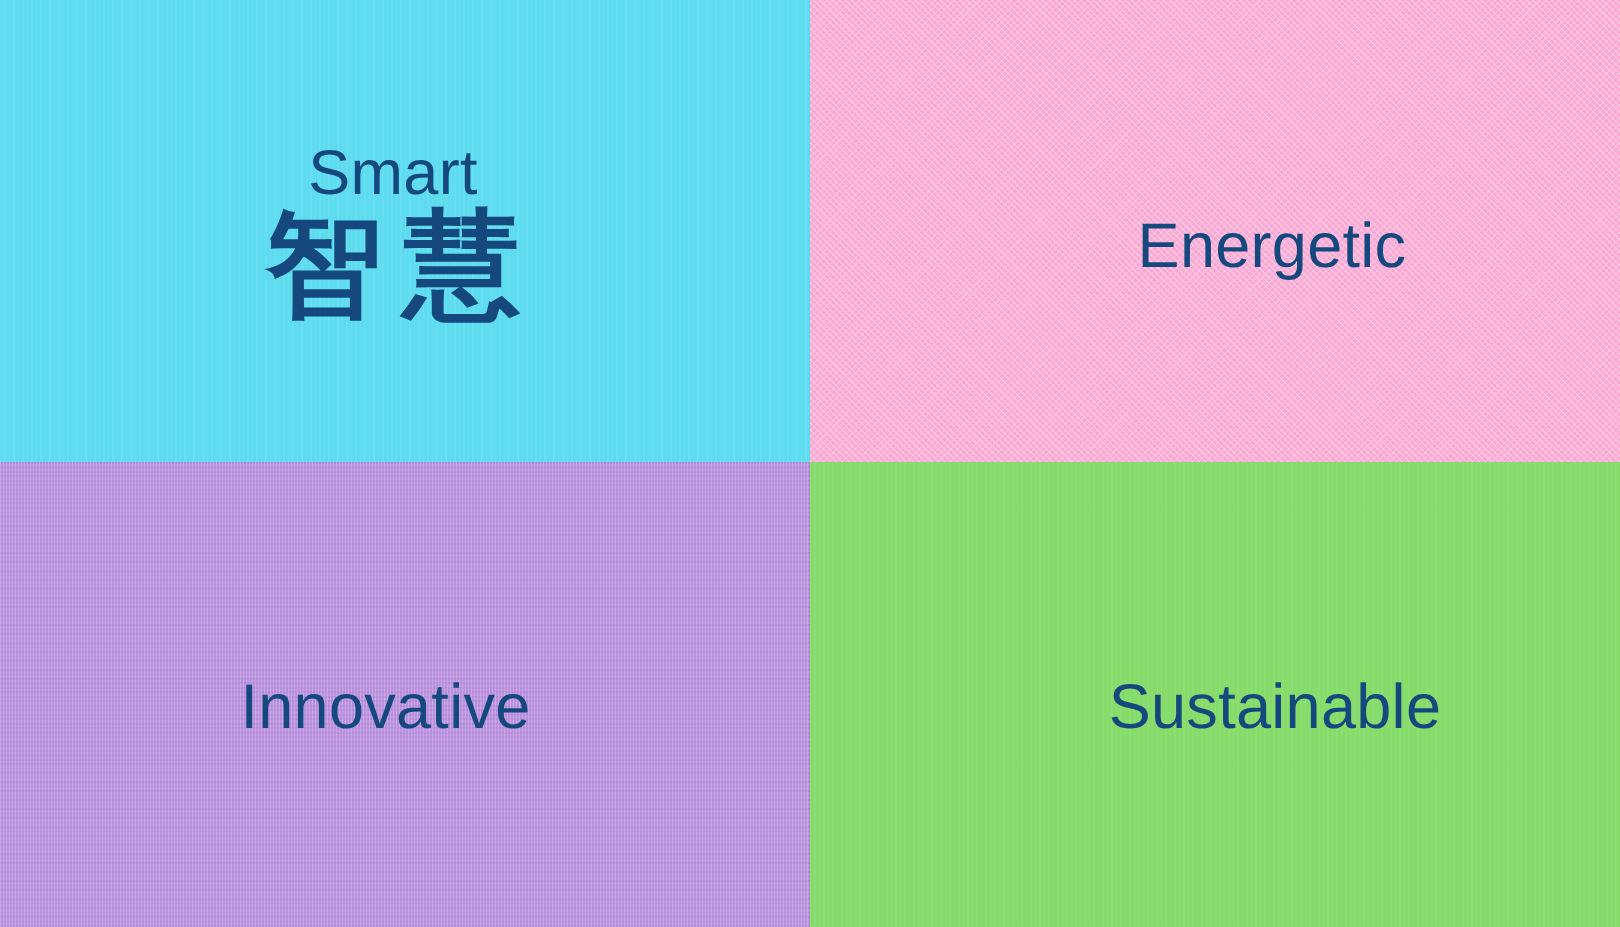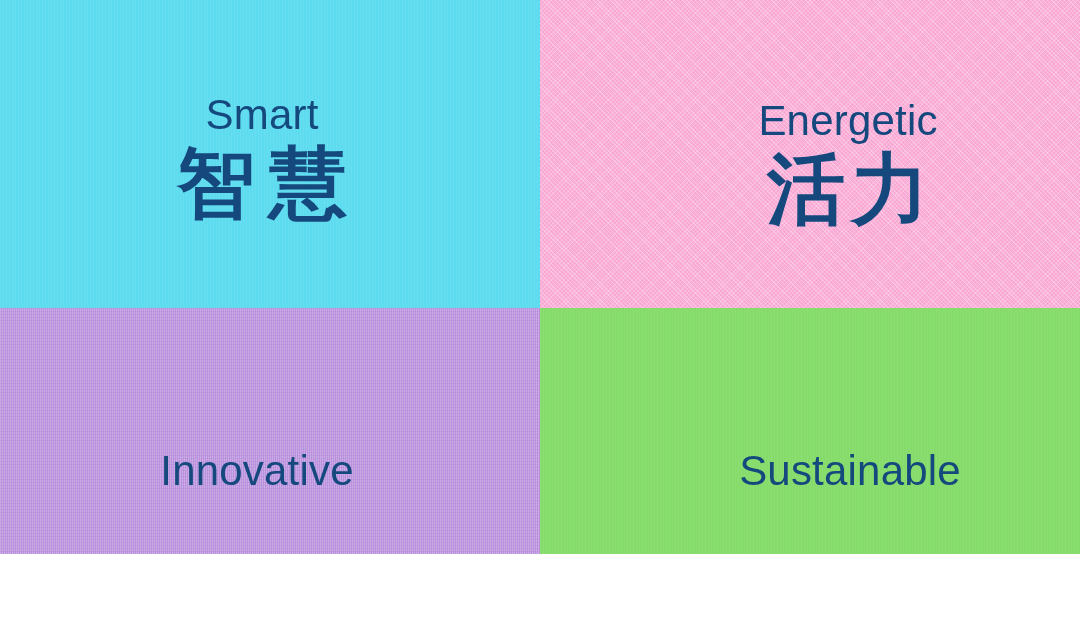--- a/index.html
+++ b/index.html
@@ -5,21 +5,21 @@
 <style>
   html, body {
     margin: 0;
     padding: 0;
     background: #ffffff;
   }
 
   #stage {
     position: relative;
     width: 1080px;
-    height: 554px;
+    height: 618px;
     overflow: hidden;
     font-family: "Liberation Sans", "DejaVu Sans", sans-serif;
   }
 
   .grid {
     position: absolute;
     inset: 0;
     display: grid;
     grid-template-columns: 540px 540px;
     grid-template-rows: 308px 310px;
@@ -110,21 +110,21 @@
     white-space: nowrap;
   }
 
   .label-zh {
     font-size: 78px;
     font-weight: 700;
     margin-top: 8px;
     letter-spacing: 6px;
     text-indent: 6px;
     white-space: nowrap;
-    font-family: Liberation Sans, sans-serif;
+    font-family: Liberation Mono, monospace;
   }
 
   
   .q-smart       .label-stack { transform: translate(-8px, 4px); }
   .q-energetic   .label-stack { transform: translate(38px, 10px); }
   .q-innovative  .label-stack { transform: translate(-13px, 8px); gap: 38px; }
   .q-sustainable .label-stack { transform: translate(40px, 8px); }
 
   .q-smart .label-zh { letter-spacing: 14px; text-indent: 14px; }
 </style>
@@ -139,21 +139,20 @@
       <div class="label-stack" style="color: rgb(21, 73, 126);">
         <div class="label-en">Smart</div>
         <div class="label-zh">智慧</div>
       </div>
     </div>
 
     <div class="quadrant q-energetic" style="background-color: #f9a8d4;">
       <div class="texture"></div>
       <div class="label-stack" style="color: rgb(21, 73, 126);">
         <div class="label-en">Energetic</div>
-        <div class="label-zh">活力</div>
       </div>
     </div>
 
     <div class="quadrant q-innovative" style="background-color: rgb(187, 147, 223);">
       <div class="texture"></div>
       <div class="label-stack" style="color: rgb(21, 73, 126);">
         <div class="label-en">Innovative</div>
       </div>
     </div>
 

